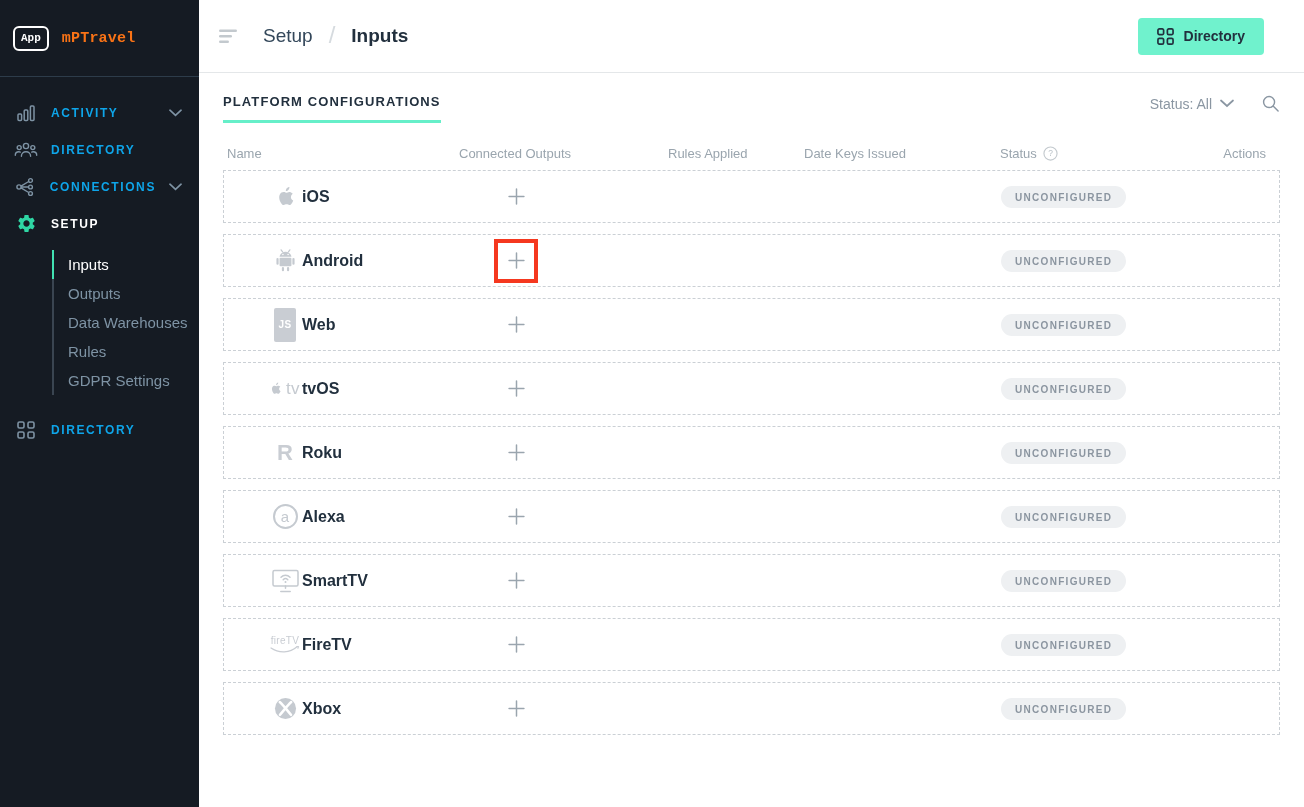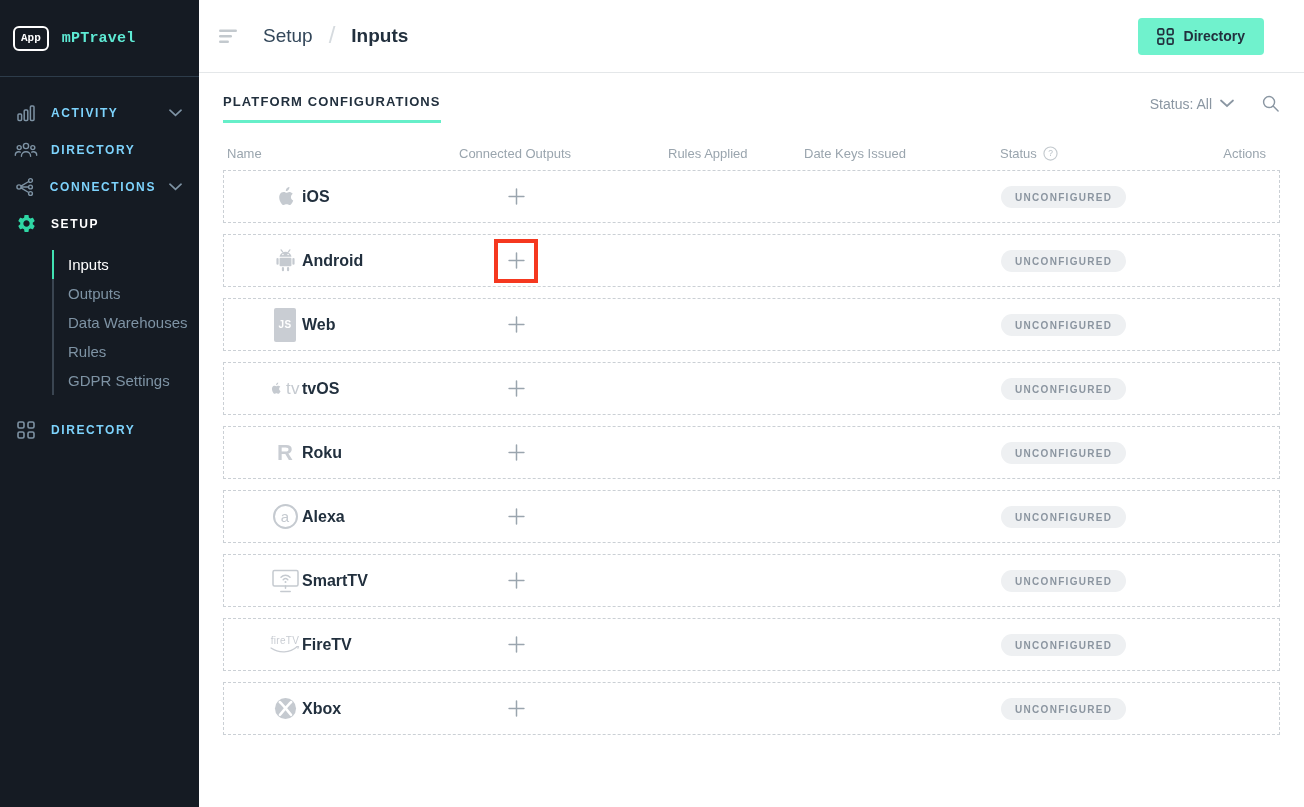--- a/index.html
+++ b/index.html
@@ -6,25 +6,25 @@
   html,body { width:1304px; height:807px; }
   body {
     font-family:"Liberation Sans", sans-serif;
     display:flex; background:#fff; overflow:hidden;
     -webkit-font-smoothing:antialiased;
   }
   
   .sidebar { width:199px; min-width:199px; background:#151b23; color:#7e93a4; display:flex; flex-direction:column; }
   .logo-row { height:77px; display:flex; align-items:center; padding-left:13px; gap:13px; border-bottom:1px solid #2d3c4a;font-family:Liberation Mono, monospace; }
   .logo-badge { border:2px solid #fff; border-radius:6px; padding:5px 6px; font-size:11px; font-weight:bold; color:#fff; line-height:1; }
-  .app-name { color:#5eead4; font-size:15px; font-weight:600; letter-spacing:.2px; }
+  .app-name { color:#f97316; font-size:15px; font-weight:600; letter-spacing:.2px; }
   .nav { padding-top:17px; }
   .nav-item { height:37px; display:flex; align-items:center; padding:0 17px 0 14px; gap:13px; cursor:pointer; }
   .nav-item .ico { width:24px; display:flex; justify-content:center; align-items:center; }
-  .nav-item .lbl { font-size:12px; font-weight:bold; letter-spacing:1.6px; color:#7dd3fc; }
+  .nav-item .lbl { font-size:12px; font-weight:bold; letter-spacing:1.6px; color:#0ea5e9; }
   .nav-item.active .lbl { color:#fff; }
   .nav-item .chev { margin-left:auto; display:flex; }
   .subnav { margin:8px 0 4px 52px; border-left:2px solid #3a4551; }
   .subnav-item { position:relative; padding:6px 0 6px 14px; font-size:15px; color:#7e93a4; cursor:pointer; }
   .subnav-item.active { color:#fff; }
   .subnav-item.active::before { content:""; position:absolute; left:-2px; top:0; bottom:0; width:2px; background:#41e2b2; }
   .directory-item { margin-top:16px; }
   
   .main { flex:1; display:flex; flex-direction:column; background:#fff; }
   .topbar { height:73px; min-height:73px; display:flex; align-items:center; padding:0 40px 0 12px; border-bottom:1px solid #e4e7e9; }

